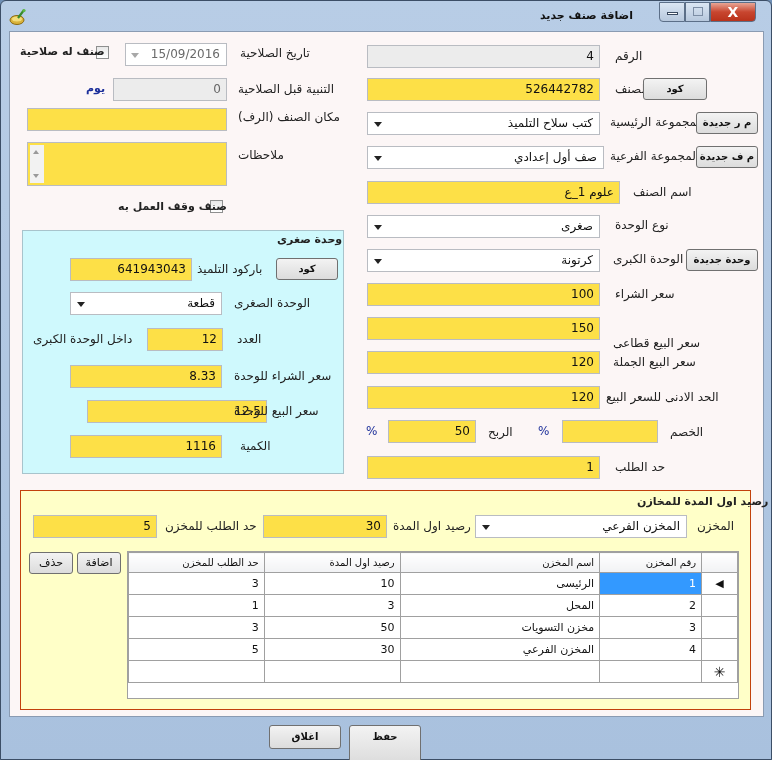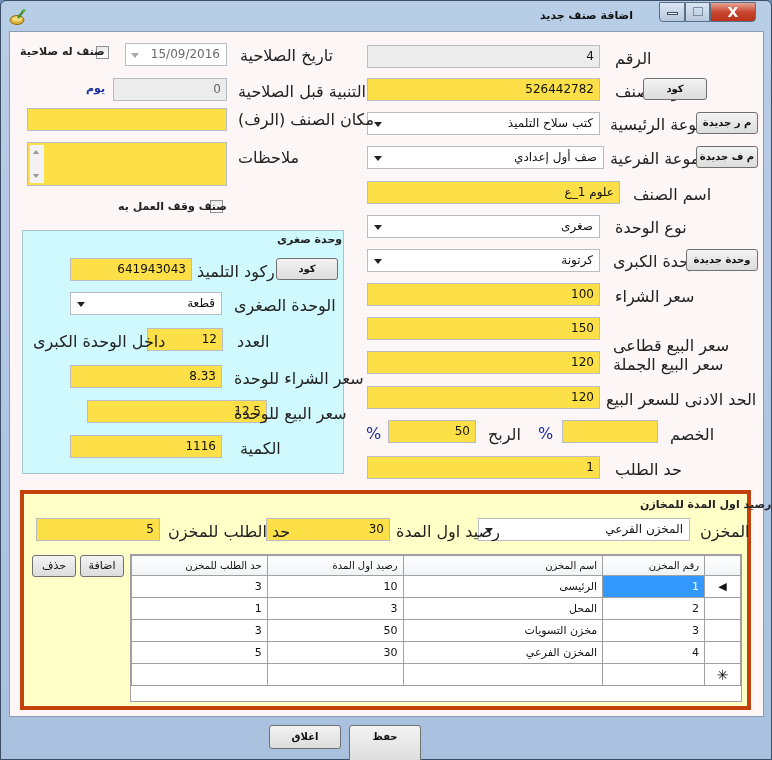--- a/index.html
+++ b/index.html
@@ -27,21 +27,21 @@
   .tb-max span { position: absolute; left: 7px; top: 4px; width: 10px; height: 9px; border: 1px solid #7d8ea5; }
   .tb-close span { position: absolute; left: 0; right: 0; top: 0; text-align: center; color: #fff; font-weight: bold; font-size: 14px; line-height: 18px; }
 
   .client {
     position: absolute; left: 8px; top: 30px; width: 755px; height: 686px;
     background: #fcf6f6; border: 1px solid #8a9bb2;
   }
   .footer { position: absolute; left: 8px; top: 716px; width: 755px; height: 36px; }
 
   .abs { position: absolute; }
-  .lbl { position: absolute; font-size: 16px; color: #222; direction: rtl; white-space: nowrap; }
+  .lbl { position: absolute; font-size: 12px; color: #222; direction: rtl; white-space: nowrap; }
   .lbl-b { font-weight: bold; font-size: 11px; }
   .blue { color: #1c2f9a; }
   .inp {
     position: absolute; height: 23px; background: #fde047; border: 1px solid #b9bcc2;
     text-align: right; padding: 3px 5px 0 5px; font-size: 12px; color: #111;
   }
   .inp.ro { background: #ececec; }
   .sel {
     position: absolute; height: 23px; background: #fff; border: 1px solid #b9bcc2;
     text-align: right; padding: 3px 6px 0 20px; font-size: 12px; color: #111; direction: rtl;
@@ -57,21 +57,21 @@
   }
   .chk { position: absolute; width: 13px; height: 13px; border: 1px solid #8e8f8f;
     background: linear-gradient(#e8e8e8,#fff); }
 
   .panel-cyan {
     position: absolute; left: 12px; top: 198px; width: 322px; height: 244px;
     background: #cff9fd; border: 1px solid #a8c4cc;
   }
   .panel-yellow {
     position: absolute; left: 10px; top: 458px; width: 731px; height: 220px;
-    background: #ffffc8; border: 4px solid #c2410c;
+    background: #ffffc8; border: 1px solid #c2410c;
   }
 
   .grid {
     position: absolute; left: 106px; top: 60px; width: 612px; height: 148px;
     background: #fff; border: 1px solid #a0a0a0; direction: ltr;
   }
   .grid table { border-collapse: collapse; position: absolute; left: 0; top: 0; }
   .grid td, .grid th {
     border: 1px solid #a0a0a0; height: 22px; font-size: 11px; text-align: right;
     padding: 0 5px; color: #111; font-weight: normal;

